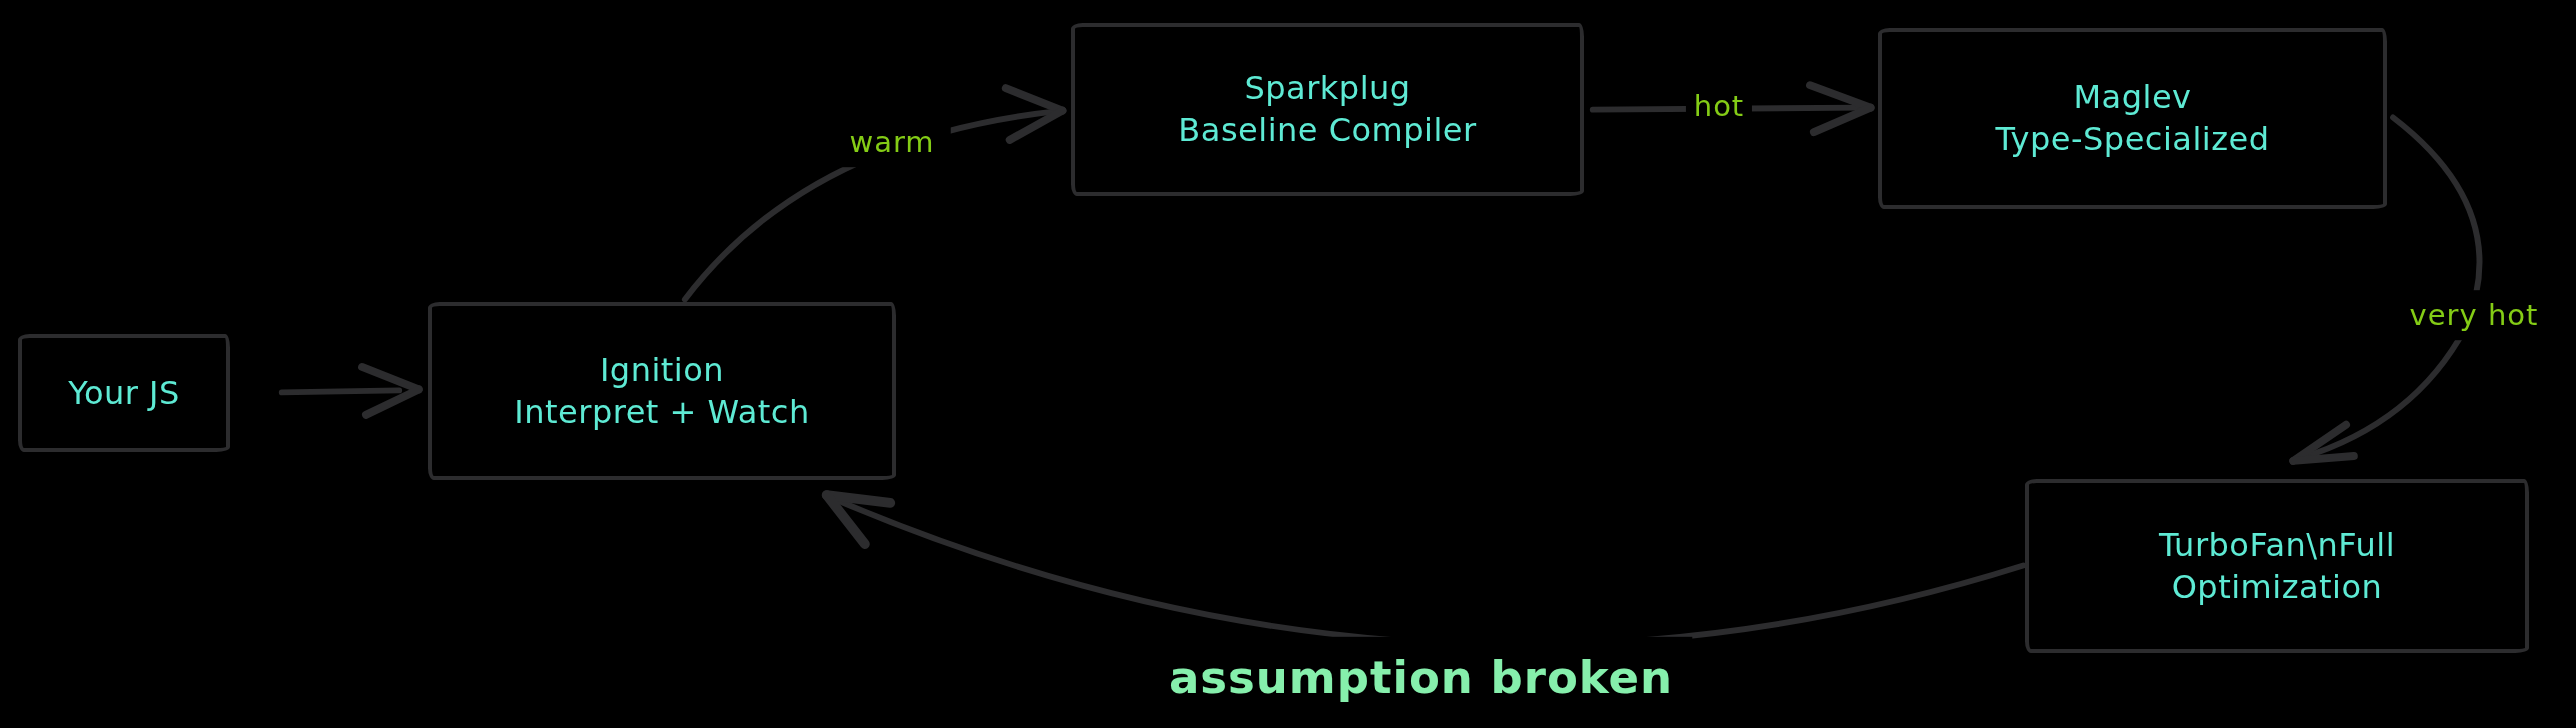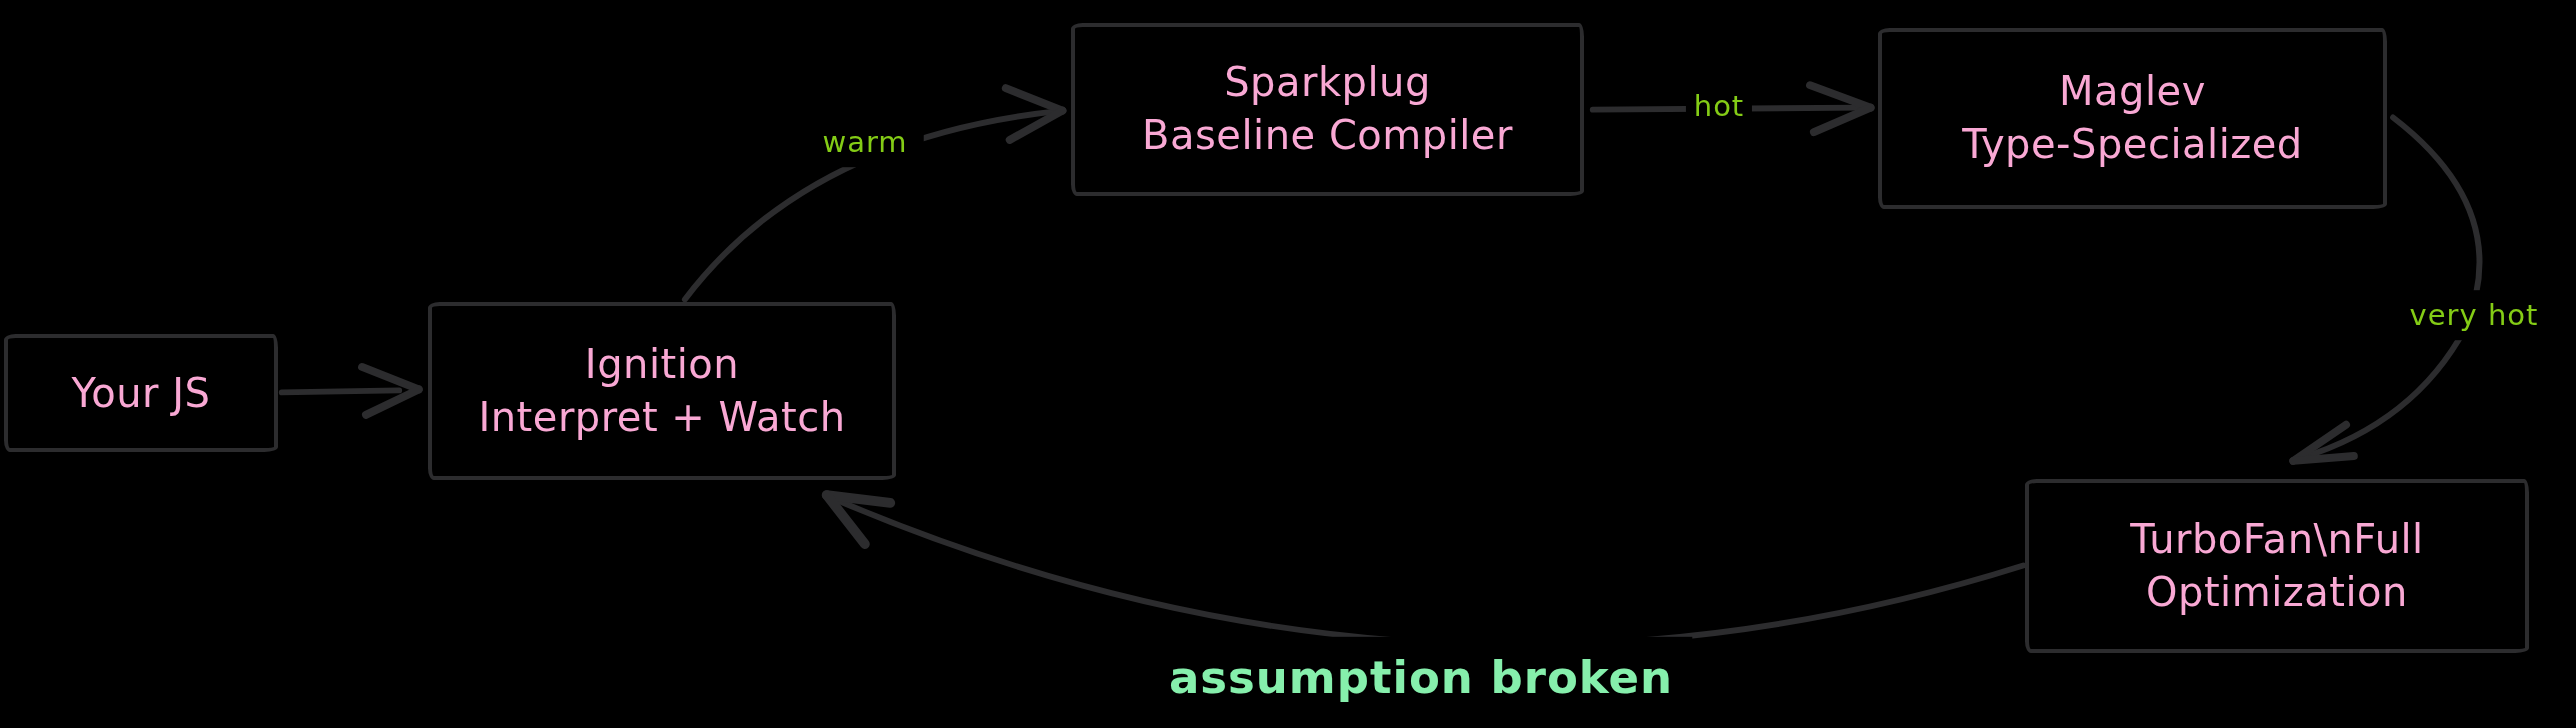--- a/index.html
+++ b/index.html
@@ -16,44 +16,44 @@
   svg.edges path.head-thick{stroke-width:10;}
 
   .node{
     position:absolute;
     box-sizing:border-box;
     background:#000;
     border:4.9px solid #2c2c2e;
     border-radius:11.7px 4.9px 13.7px 5.9px / 5.9px 13.7px 4.9px 11.7px;
     display:flex;align-items:center;justify-content:center;
     text-align:center;
-    color:#f9a8d4;
-    font-size:40px;
+    color:#5eead4;
+    font-size:32px;
     line-height:1.32;
     letter-spacing:0.5px;
   }
   .node-label span{display:block;}
 
-  #node-your-js   {left:4px;  top:334px; width:274px; height:118px;align-items:center;}
+  #node-your-js   {left:18px;  top:334px; width:212px; height:118px;align-items:center;}
   #node-ignition  {left:428px; top:302px; width:468px; height:178px;}
   #node-sparkplug {left:1071px;top:22.5px;  width:513px; height:173px;}
   #node-maglev    {left:1878px;top:14.7px;  width:509px; height:181px;margin-top:13px;}
   #node-turbofan  {left:2025px;top:479px; width:504px; height:174px;}
 
   .edge-label{
     position:absolute;
     transform:translate(-50%,-50%);
     background:#000;
     color:#84cc16;
     font-size:29px;
     letter-spacing:1px;
     padding:7.8px 15.7px;
     white-space:nowrap;
   }
-  #label-warm{left:865px;top:142px;}
+  #label-warm{left:892px;top:142px;}
   #label-hot{left:1719px;top:106px;padding:7.8px 7.8px;}
   #label-very-hot{left:2474px;top:315px;text-align:center;}
   #label-assumption-broken{
     left:1421px;top:677px;
     font-size:45px;
     font-weight:600;
     color:#86efac;
     padding:13.7px 19.6px;
   }
 </style>

